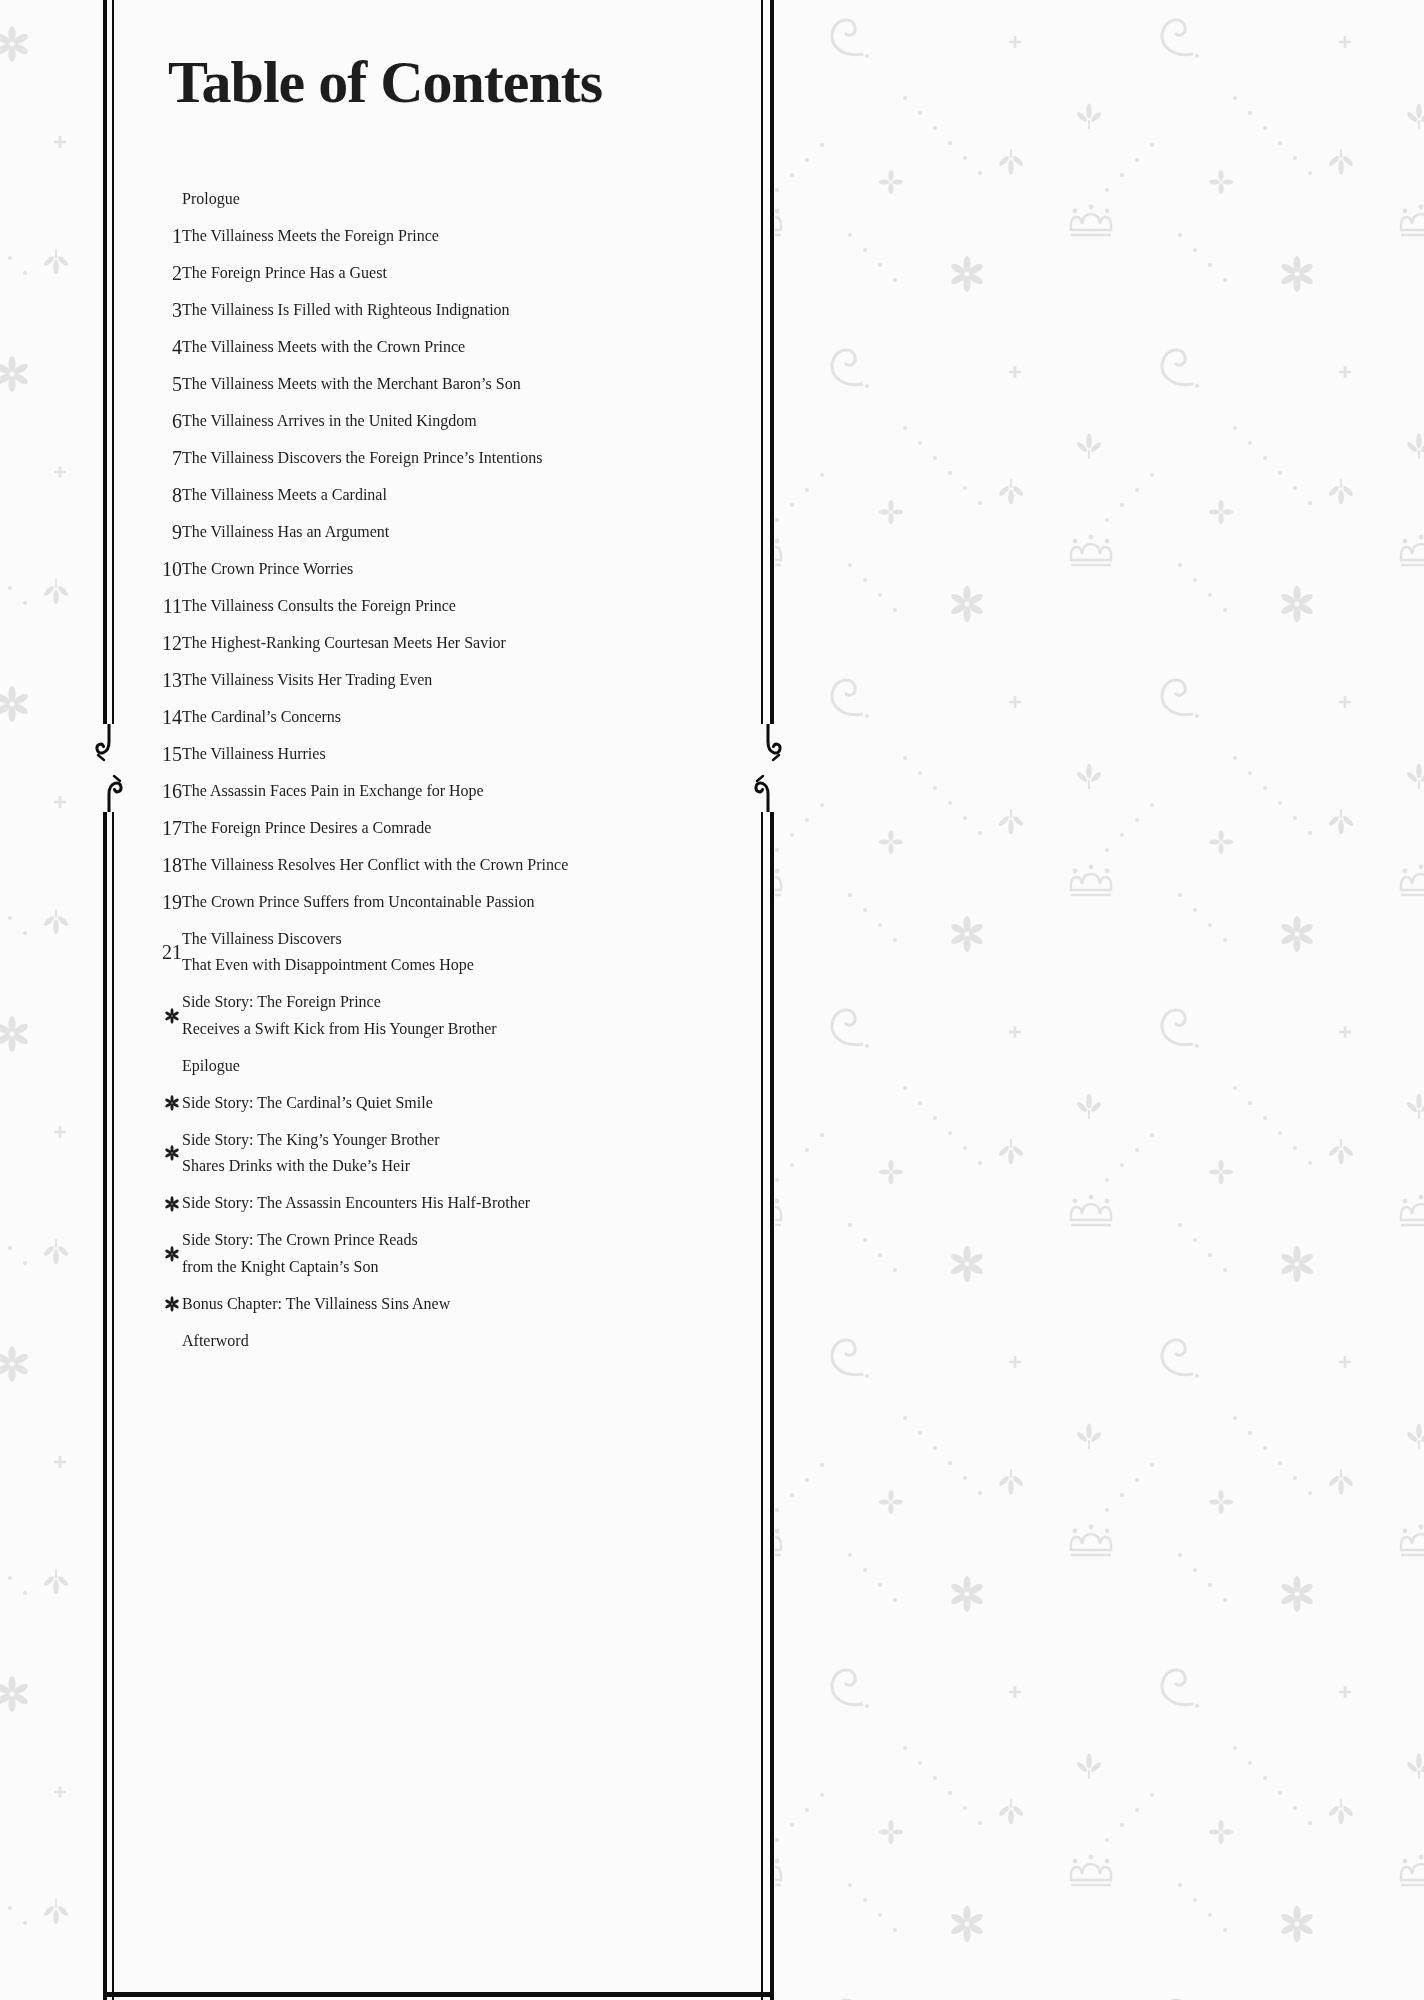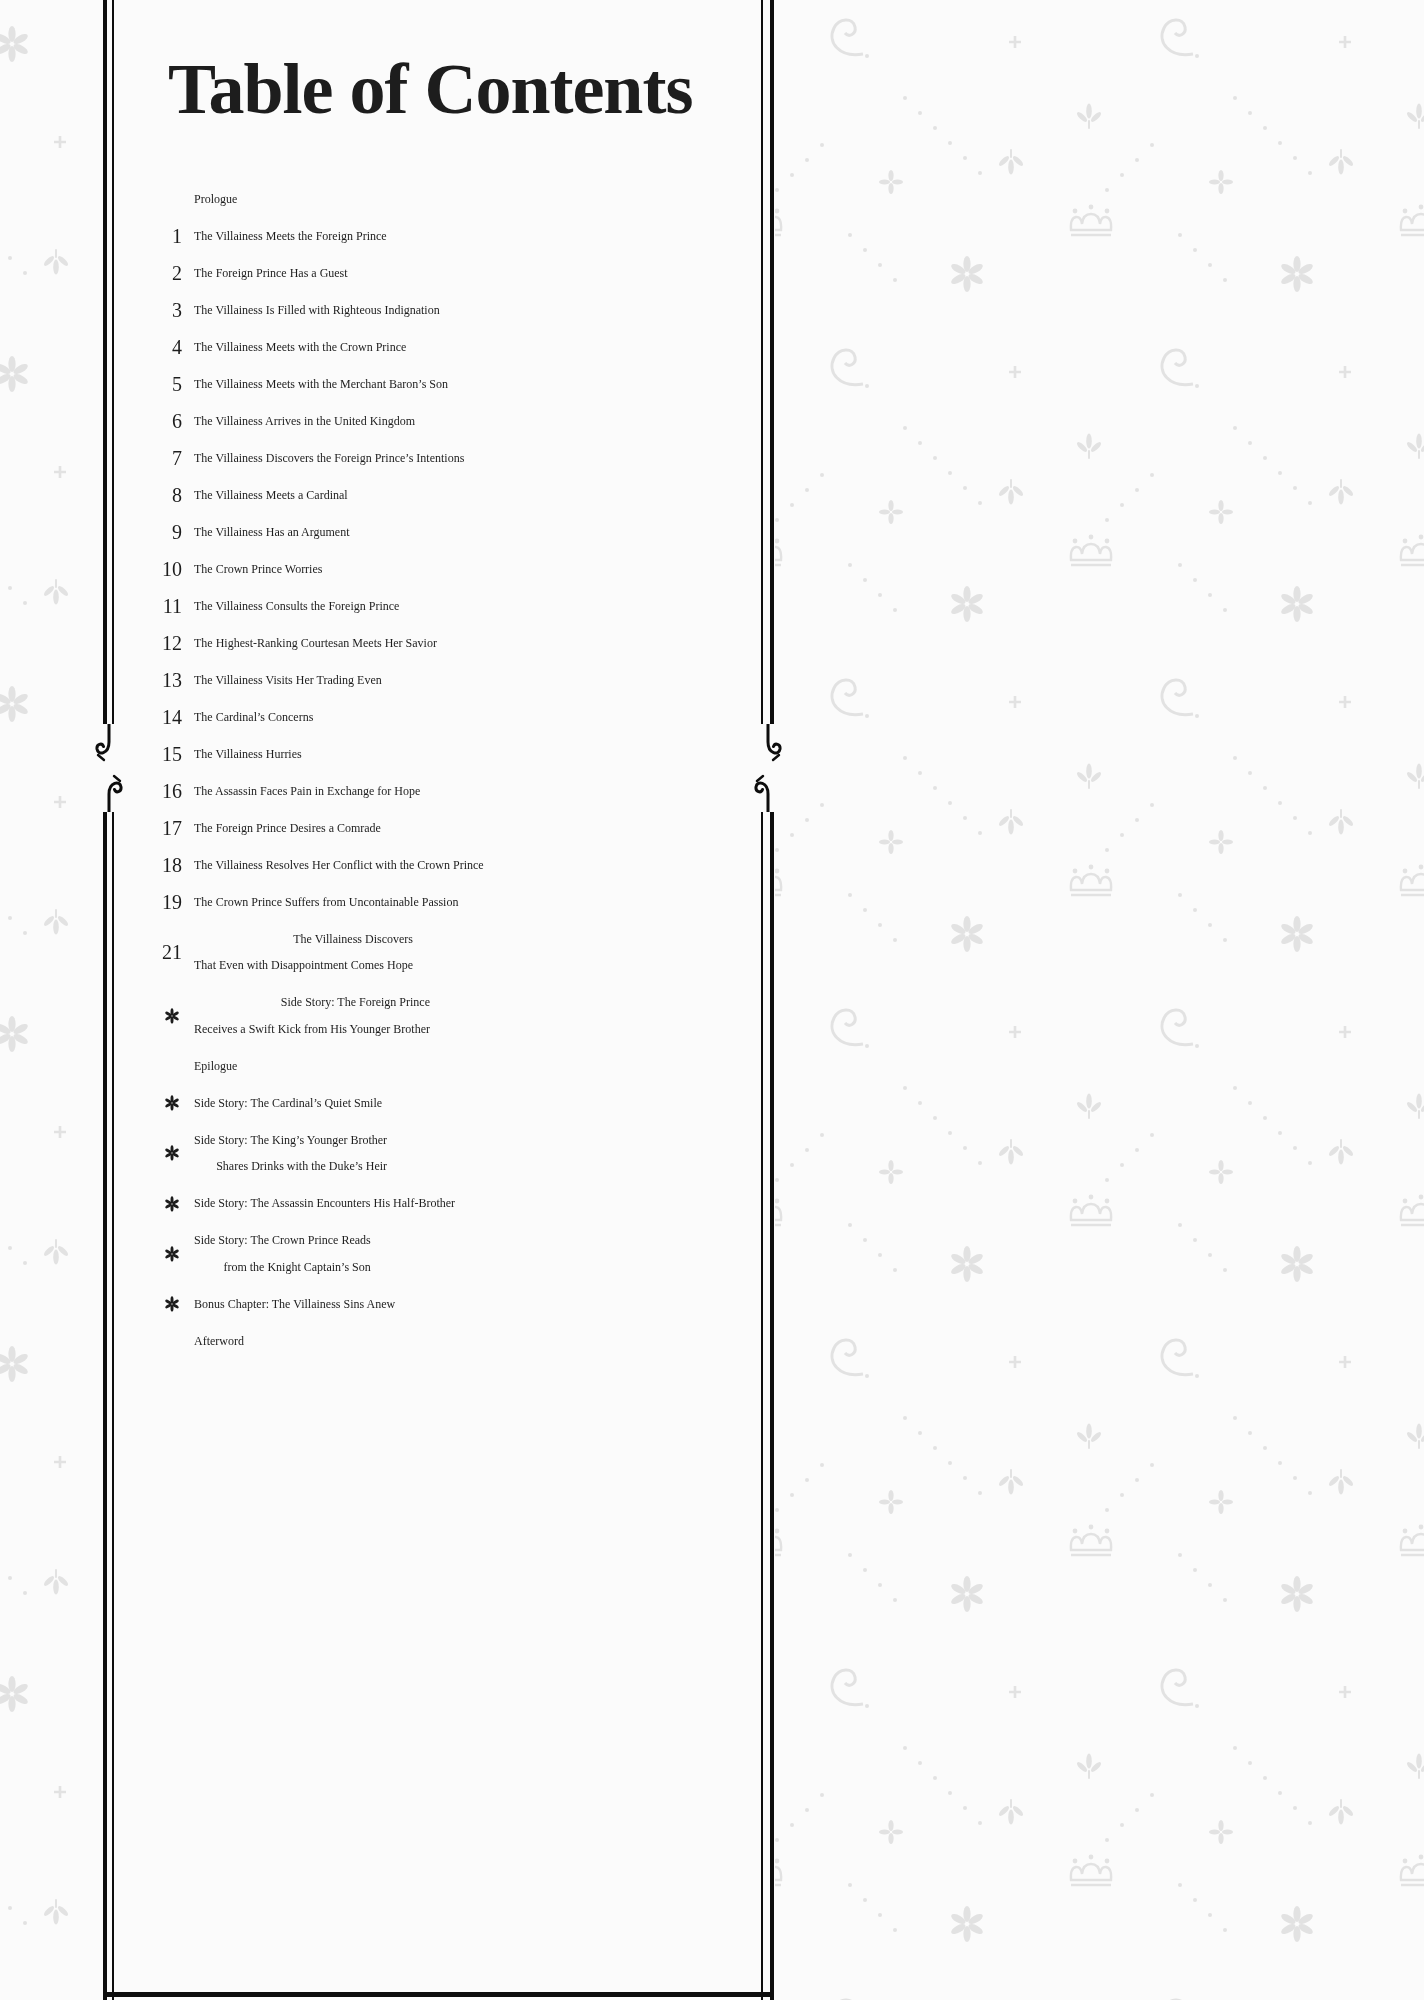--- a/index.html
+++ b/index.html
@@ -29,33 +29,33 @@
   
   .flourish { position:absolute; width:30px; height:88px; top:724px; background:var(--bg,#fbfbfb); }
   .flourish.left  { left:94px; }
   .flourish.right { left:753px; transform:scaleX(-1); }
   .flourish svg { display:block; width:30px; height:88px; }
 
   .title {
     position:absolute; left:168px; top:48px; margin:0;
     width:600px;
     font-family:"Liberation Serif", serif;
-    font-size:72px; font-weight:700; letter-spacing:-1px;
+    font-size:60px; font-weight:700; letter-spacing:-1px;
     color:var(--ink,#101010); white-space:nowrap;
   }
 
   .toc { position:absolute; left:140px; top:186px; width:605px; }
   .toc-row { display:flex; align-items:center; margin-bottom:10.4px; }
   .toc-marker {
     flex:0 0 42px; width:42px; text-align:right;
     font-size:20px; line-height:26.6px; color:var(--ink,#1d1d1d);
     display:flex; justify-content:flex-end; align-items:center;
   }
   .toc-marker.numcell { display:block; }
-  .toc-label { margin-left:12px; font-size:12px; line-height:26.6px; color:var(--ink,#1d1d1d);text-align:right; }
+  .toc-label { margin-left:0; font-size:16px; line-height:26.6px; color:var(--ink,#1d1d1d); }
   .bullet-svg { width:16px; height:16px; margin-right:2px; color:var(--ink,#1d1d1d); }
 
   .hidden-defs { position:absolute; width:0; height:0; overflow:hidden; }
 </style>
 </head>
 <body>
 
 <div class="page">
 
   <svg class="hidden-defs" aria-hidden="true">

